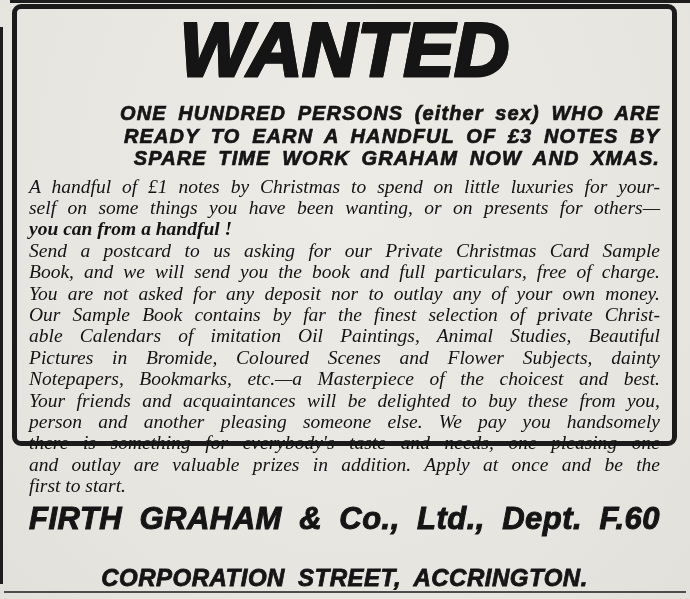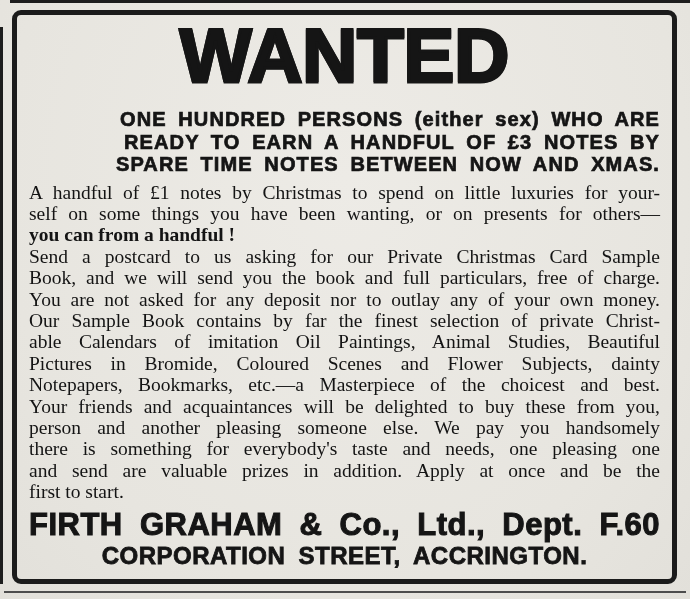--- a/index.html
+++ b/index.html
@@ -28,26 +28,27 @@
   }
   .bottom-rule {
     position: absolute;
     left: 4px; top: 591px;
     width: 682px; height: 2px;
     background: #4d4d4d;
   }
 
   .ad-frame {
     position: absolute;
-    left: 12px; top: 10px;
-    width: 665px; height: 574px;
+    left: 12px; top: 4px;
+    width: 665px; height: 442px;
     border: 5px solid #1b1b1b;
     border-radius: 9px;
     padding: 2px 12px 0 12px;
     color: #151515;
+    font-style: italic;
   }
 
   .headline {
     font-size: 76px;
     line-height: 78px;
     font-weight: bold;
     text-align: center;
     letter-spacing: 0px;
     -webkit-text-stroke: 3px #151515;
     text-shadow: 1.5px 0 #151515, -1.5px 0 #151515, 0 1px #151515, 0 -1px #151515;
@@ -88,58 +89,59 @@
   }
 
   .address {
     font-family: "Liberation Sans", sans-serif;
     font-weight: bold;
     font-size: 24px;
     line-height: 27px;
     text-align: center;
     letter-spacing: 0.5px;
     word-spacing: 6px;
+    margin-top: 28px;
     -webkit-text-stroke: 0.8px #151515;
   }
 </style>
 </head>
 <body>
 
 <div class="page">
 
   <div class="top-rule"></div>
   <div class="left-rule"></div>
   <div class="bottom-rule"></div>
 
   <div class="ad-frame">
 
     <div class="headline">WANTED</div>
 
     <div class="subhead">
       <div>ONE HUNDRED PERSONS (either sex) WHO ARE</div>
       <div>READY TO EARN A HANDFUL OF £3 NOTES BY</div>
-      <div>SPARE TIME NOTES BETWEEN NOW AND XMAS.</div>
+      <div>SPARE TIME WORK GRAHAM NOW AND XMAS.</div>
     </div>
 
     <div class="body-copy">
       <div class="jline">A handful of £1 notes by Christmas to spend on little luxuries for your-</div>
       <div class="jline">self on some things you have been wanting, or on presents for others—</div>
       <div class="lline bold">you can from a handful !</div>
 
       <div class="jline">Send a postcard to us asking for our Private Christmas Card Sample</div>
       <div class="jline">Book, and we will send you the book and full particulars, free of charge.</div>
       <div class="jline">You are not asked for any deposit nor to outlay any of your own money.</div>
       <div class="jline">Our Sample Book contains by far the finest selection of private Christ-</div>
       <div class="jline">able Calendars of imitation Oil Paintings, Animal Studies, Beautiful</div>
       <div class="jline">Pictures in Bromide, Coloured Scenes and Flower Subjects, dainty</div>
       <div class="jline">Notepapers, Bookmarks, etc.—a Masterpiece of the choicest and best.</div>
       <div class="jline">Your friends and acquaintances will be delighted to buy these from you,</div>
       <div class="jline">person and another pleasing someone else. We pay you handsomely</div>
       <div class="jline">there is something for everybody's taste and needs, one pleasing one</div>
-      <div class="jline">and send are valuable prizes in addition. Apply at once and be the</div>
+      <div class="jline">and outlay are valuable prizes in addition. Apply at once and be the</div>
       <div class="lline">first to start.</div>
     </div>
 
     <div class="company">FIRTH GRAHAM &amp; Co., Ltd., Dept. F.60</div>
     <div class="address">CORPORATION STREET, ACCRINGTON.</div>
 
   </div>
 </div>
 
 </body></html>

